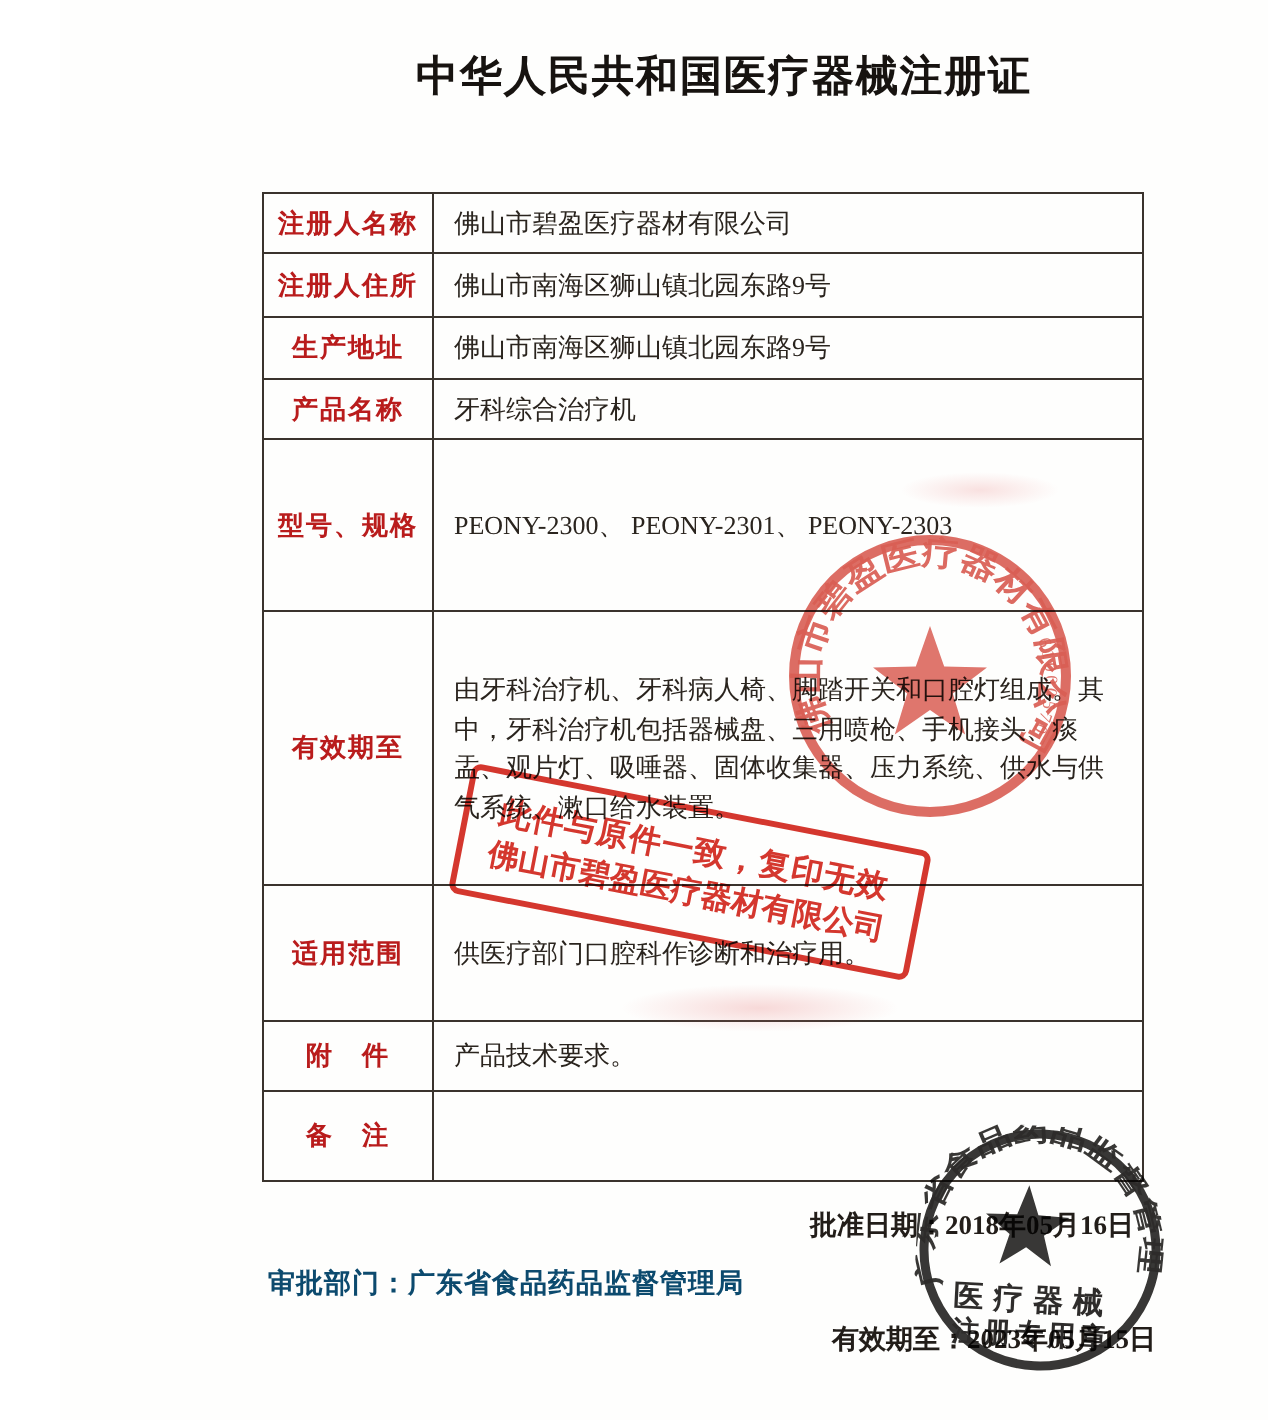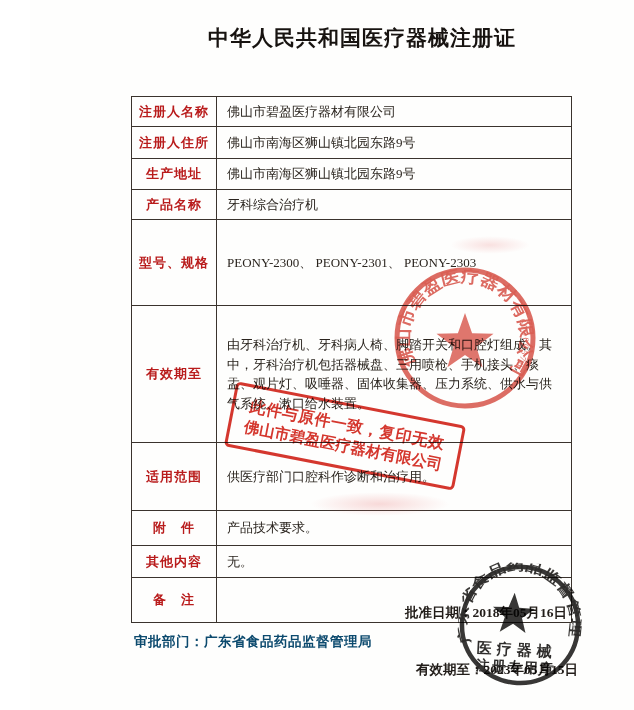--- a/index.html
+++ b/index.html
@@ -111,24 +111,20 @@
       <td>由牙科治疗机、牙科病人椅、脚踏开关和口腔灯组成。其中，牙科治疗机包括器械盘、三用喷枪、手机接头、痰盂、观片灯、吸唾器、固体收集器、压力系统、供水与供气系统、漱口给水装置。</td>
     </tr>
     <tr class="h68">
       <th>适用范围</th>
       <td>供医疗部门口腔科作诊断和治疗用。</td>
     </tr>
     <tr class="h35">
       <th>附　件</th>
       <td>产品技术要求。</td>
     </tr>
-    <tr class="h32">
-      <th>其他内容</th>
-      <td>无。</td>
-    </tr>
     <tr class="h45">
       <th>备　注</th>
       <td></td>
     </tr>
   </tbody>
     </table>
 
   <div class="footer-dept"><span>审批部门：</span><span>广东省食品药品监督管理局</span></div>
 
   <div class="footer-date1"><span>批准日期：</span><span>2018年05月16日</span></div>

